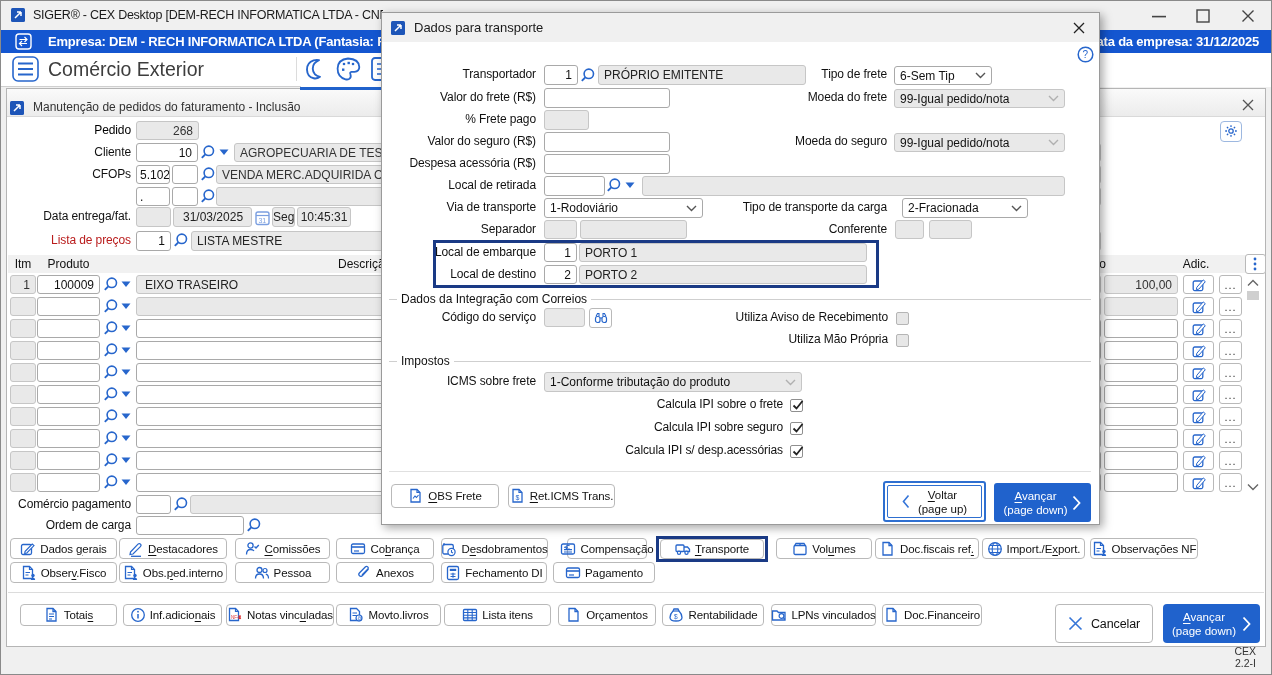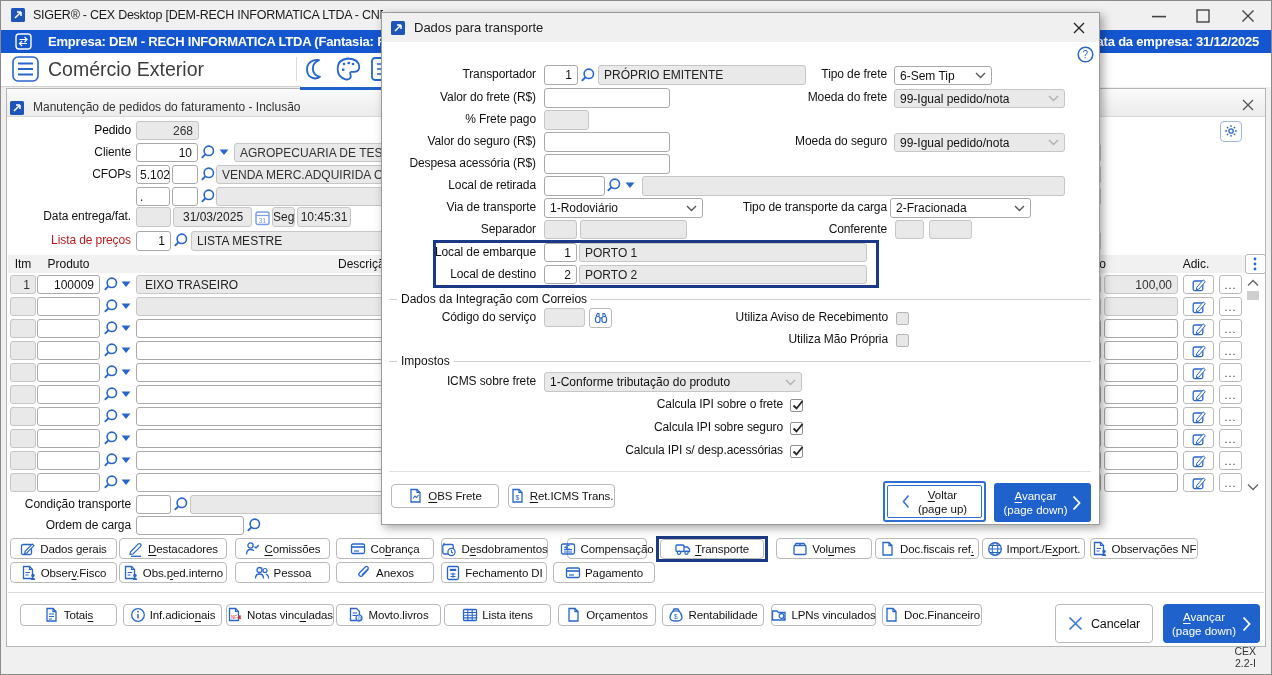--- a/index.html
+++ b/index.html
@@ -323,21 +323,21 @@
     </svg>
   </div>
 <div class="ab" style="left:1219px;top:473px;width:23px;height:19px;background:#fff;border:1px solid #b9b9b9;border-radius:3px;box-sizing:border-box;display:flex;align-items:center;justify-content:center;font-size:11px;color:#333;letter-spacing:1px">...</div>
 <svg class="ab" style="left:1247px;top:279px" width="12" height="8" viewBox="0 0 12 8" fill="none">
     <path d="M1 6.5 L6 1.5 L11 6.5" stroke="#666" stroke-width="1.4"></path>
   </svg>
 <div class="ab" style="left:1247px;top:291px;width:12px;height:9px;background:#cfcfcf"></div>
 <svg class="ab" style="left:1247px;top:483px" width="12" height="8" viewBox="0 0 12 8" fill="none">
     <path d="M1 1.5 L6 6.5 L11 1.5" stroke="#666" stroke-width="1.4"></path>
   </svg>
-<div class="lbl" style="right:1141px;top:497px;z-index:10;font-size:12px;color:#111">Condição transporte</div>
+<div class="lbl" style="right:1141px;top:497px;z-index:10;font-size:12px;color:#111">Comércio pagamento</div>
 <div class="inp" style="left:136px;top:495px;width:35px;height:19px;z-index:10;padding:0 5px;font-size:12px"></div>
 <svg class="ab" style="left:172px;top:496px;z-index:50" width="17" height="17" viewBox="0 0 17 17" fill="none">
     <circle cx="9.8" cy="6.8" r="4.7" stroke="#2766cc" stroke-width="1.6"></circle>
     <line x1="6.2" y1="10.5" x2="2.8" y2="13.9" stroke="#2766cc" stroke-width="1.8"></line>
   </svg>
 <div class="inp ro" style="left:190px;top:495px;width:865px;height:19px;z-index:10;padding:0 5px;font-size:12px"></div>
 <div class="lbl" style="right:1141px;top:518px;z-index:10;font-size:12px;color:#111">Ordem de carga</div>
 <div class="inp" style="left:136px;top:516px;width:108px;height:19px;z-index:10;padding:0 5px;font-size:12px"></div>
 <svg class="ab" style="left:245px;top:517px;z-index:50" width="17" height="17" viewBox="0 0 17 17" fill="none">
     <circle cx="9.8" cy="6.8" r="4.7" stroke="#2766cc" stroke-width="1.6"></circle>
@@ -630,21 +630,21 @@
     </svg>
     <div class="inp ro" style="left:260px;top:163px;width:423px;height:20px;z-index:10;padding:0 5px;font-size:12px"></div>
     <div class="lbl" style="right:563px;top:187px">Via de transporte</div>
     <div class="sel" style="left:162px;top:185px;width:159px;height:20px;z-index:10">
       <span>1-Rodoviário</span>
       <svg width="11" height="7" viewBox="0 0 11 7" fill="none" style="flex:none">
         <path d="M1 1 L5.5 5.5 L10 1" stroke="#555" stroke-width="1.4"></path>
       </svg>
     </div>
     <div class="lbl" style="right:212px;top:187px">Tipo de transporte da carga</div>
-    <div class="sel" style="left:508px;top:185px;width:141px;height:20px;z-index:10">
+    <div class="sel" style="left:520px;top:185px;width:126px;height:20px;z-index:10">
       <span>2-Fracionada</span>
       <svg width="11" height="7" viewBox="0 0 11 7" fill="none" style="flex:none">
         <path d="M1 1 L5.5 5.5 L10 1" stroke="#555" stroke-width="1.4"></path>
       </svg>
     </div>
     <div class="lbl" style="right:563px;top:209px">Separador</div>
     <div class="inp ro" style="left:162px;top:207px;width:33px;height:19px;z-index:10;padding:0 5px;font-size:12px"></div>
     <div class="inp ro" style="left:198px;top:207px;width:107px;height:19px;z-index:10;padding:0 5px;font-size:12px"></div>
     <div class="lbl" style="right:212px;top:209px">Conferente</div>
     <div class="inp ro" style="left:513px;top:207px;width:29px;height:19px;z-index:10;padding:0 5px;font-size:12px"></div>

